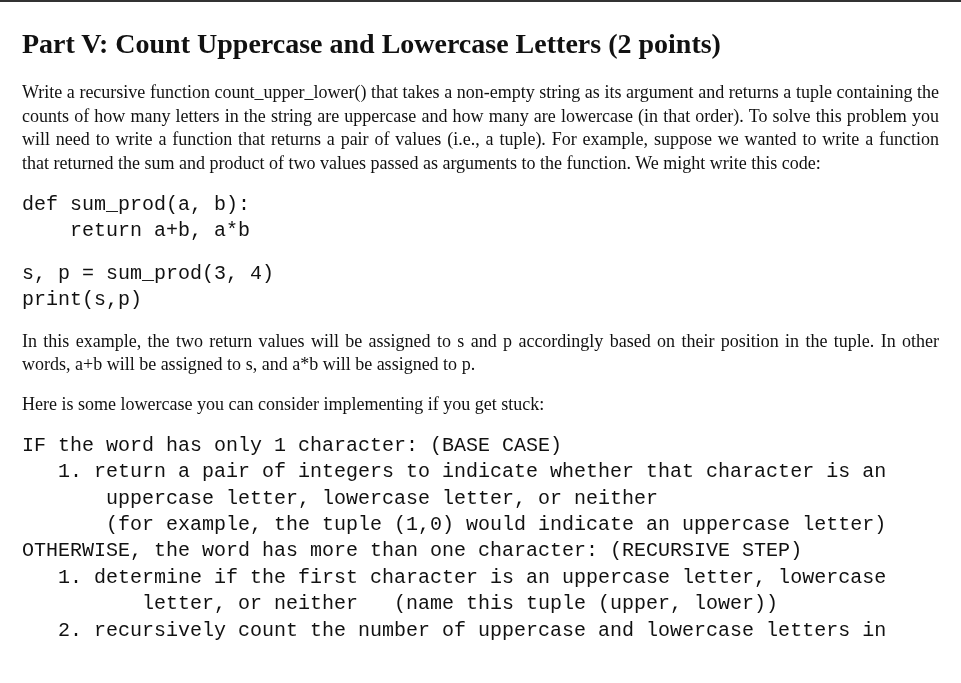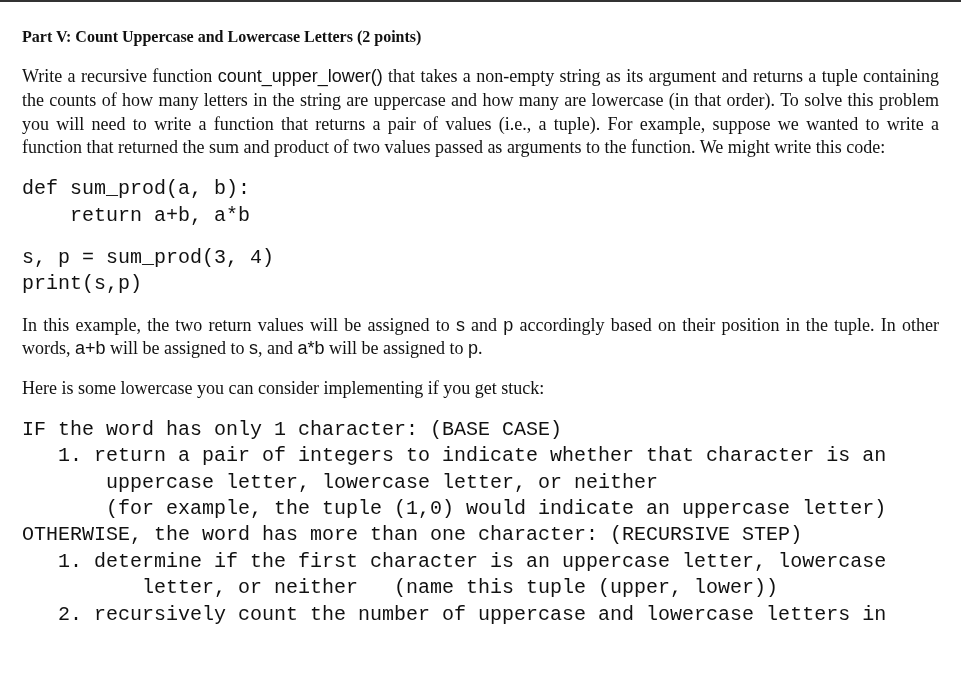--- a/index.html
+++ b/index.html
@@ -14,35 +14,35 @@
     padding: 18px 22px 0 22px;
     font-family: "Times New Roman", Times, serif;
     font-size: 18px;
     line-height: 1.32;
     color: #111;
     border-top: 2px solid #333;
     overflow: hidden;
   }
   .heading {
     font-weight: bold;
-    font-size: 16px;
+    font-size: 28px;
     margin: 6px 0 18px 0;
   }
   .para {
     margin: 0 0 16px 0;
     text-align: justify;
   }
   .code {
     font-family: "Courier New", Courier, monospace;
     white-space: pre;
     font-size: 20px;
     line-height: 1.32;
     margin: 0 0 16px 0;
   }
-  .mono { font-family: Liberation Sans, sans-serif; }
+  .mono { font-family: Liberation Serif, serif; }
   .ital { }
   .bold { font-weight: normal; }
 </style>
 </head>
 <body>
 
 <div class="page">
 
   <div class="heading">Part V: Count Uppercase and Lowercase Letters (2 points)</div>
 

